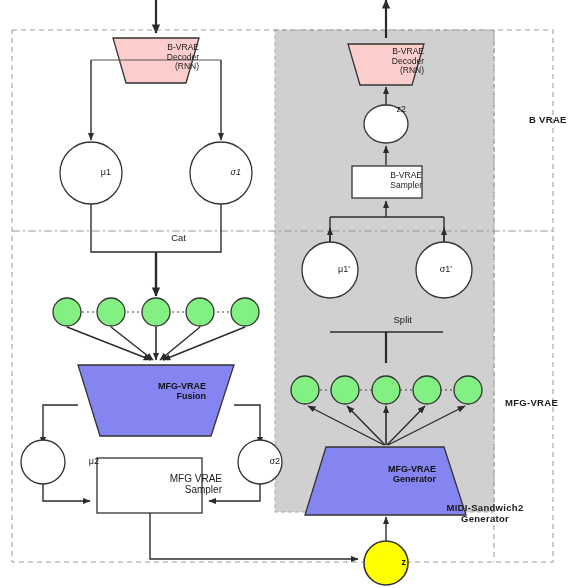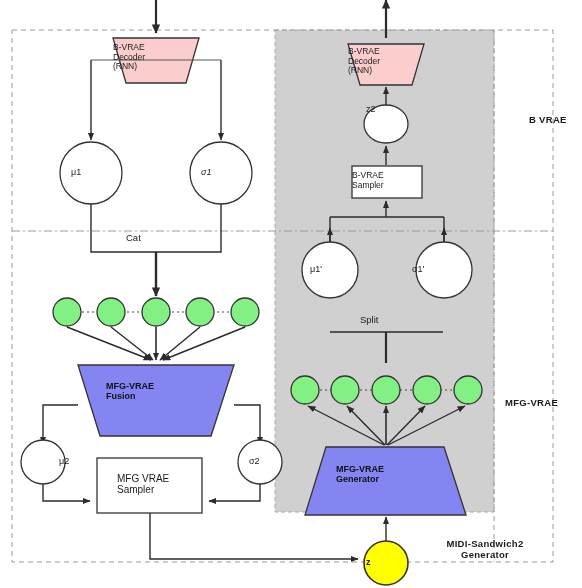--- a/index.html
+++ b/index.html
@@ -1,19 +1,19 @@
 <!DOCTYPE html>
 <html><head>
 <meta charset="utf-8">
 <style>
   html,body{margin:0;padding:0;background:#ffffff;}
   body{font-family:"Liberation Sans",sans-serif;}
   #canvas{position:relative;width:582px;height:588px;overflow:hidden;background:#fff;}
   #canvas svg{position:absolute;left:0;top:0;}
-  .lbl{position:absolute;text-align:left;color:#1a1a1a;line-height:1.12;
+  .lbl{position:absolute;text-align:right;color:#1a1a1a;line-height:1.12;
        font-family:"Liberation Sans",sans-serif;pointer-events:none;}
   .side-lbl{font-weight:bold;font-size:9.5px;letter-spacing:.3px;}
   .edge-lbl{font-weight:normal;font-size:9.5px;}
   .node-lbl{font-size:9px;}
   .box-lbl{font-size:8.5px;}
   .shape-lbl{font-size:9px;font-weight:bold;color:#111;}
 </style>
 </head>
 <body>
 
@@ -132,21 +132,21 @@
   <div class="lbl node-lbl" style="left:201px;top:167px;width:40px;font-style:italic;">σ1</div>
 
   <div class="lbl edge-lbl" style="left:126px;top:233px;width:60px;">Cat</div>
 
   <div class="lbl shape-lbl" style="left:106px;top:381px;width:100px;">
     <div>MFG-VRAE</div>
     <div>Fusion</div>
   </div>
 
   <div class="lbl node-lbl" style="left:23px;top:456px;width:40px;margin-left:36px;">μ2</div>
-  <div class="lbl node-lbl" style="left:240px;top:456px;width:40px;margin-left:9px;">σ2</div>
+  <div class="lbl node-lbl" style="left:240px;top:456px;width:40px;">σ2</div>
 
   <div class="lbl box-lbl" style="left:97px;top:473px;width:105px;font-size:10px;padding-left:20px;">
     <div>MFG VRAE</div>
     <div>Sampler</div>
   </div>
 
   <div class="lbl box-lbl" style="left:348px;top:47px;width:76px;">
     <div>B-VRAE</div>
     <div>Decoder</div>
     <div>(RNN)</div>
@@ -167,18 +167,18 @@
   <div class="lbl shape-lbl" style="left:336px;top:464px;width:100px;">
     <div>MFG-VRAE</div>
     <div>Generator</div>
   </div>
 
   <div class="lbl node-lbl" style="left:366px;top:557px;width:40px;font-weight:bold;">z</div>
 
   <div class="lbl side-lbl" style="left:505px;top:115px;width:72px;text-align:left;margin-left:24px;">B VRAE</div>
   <div class="lbl side-lbl" style="left:505px;top:398px;width:76px;text-align:left;">MFG-VRAE</div>
 
-  <div class="lbl side-lbl" style="left:420px;top:503px;width:130px;text-align:center;margin-top:36px;">
+  <div class="lbl side-lbl" style="left:420px;top:503px;width:130px;text-align:center;">
     <div>MIDI-Sandwich2</div>
     <div>Generator</div>
   </div>
 
 </div>
 
 </body></html>

